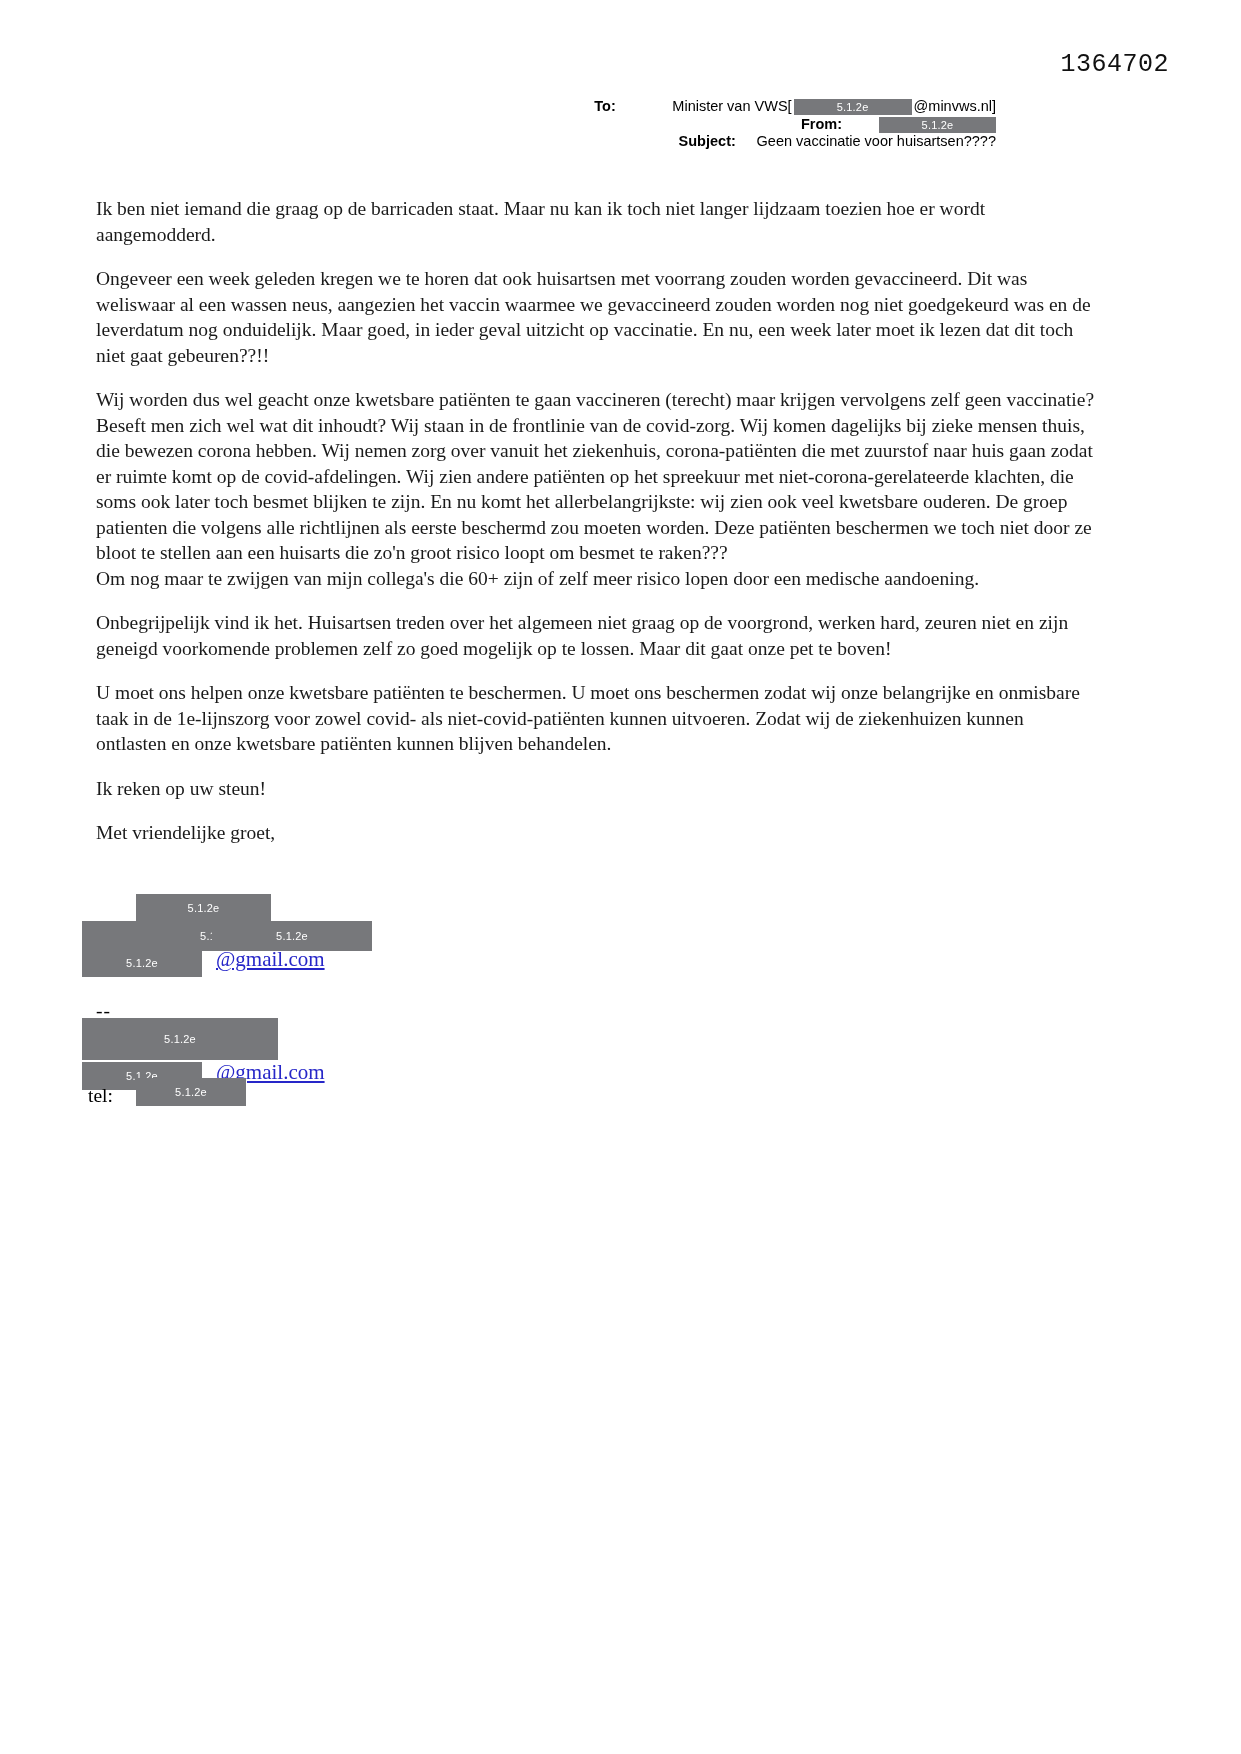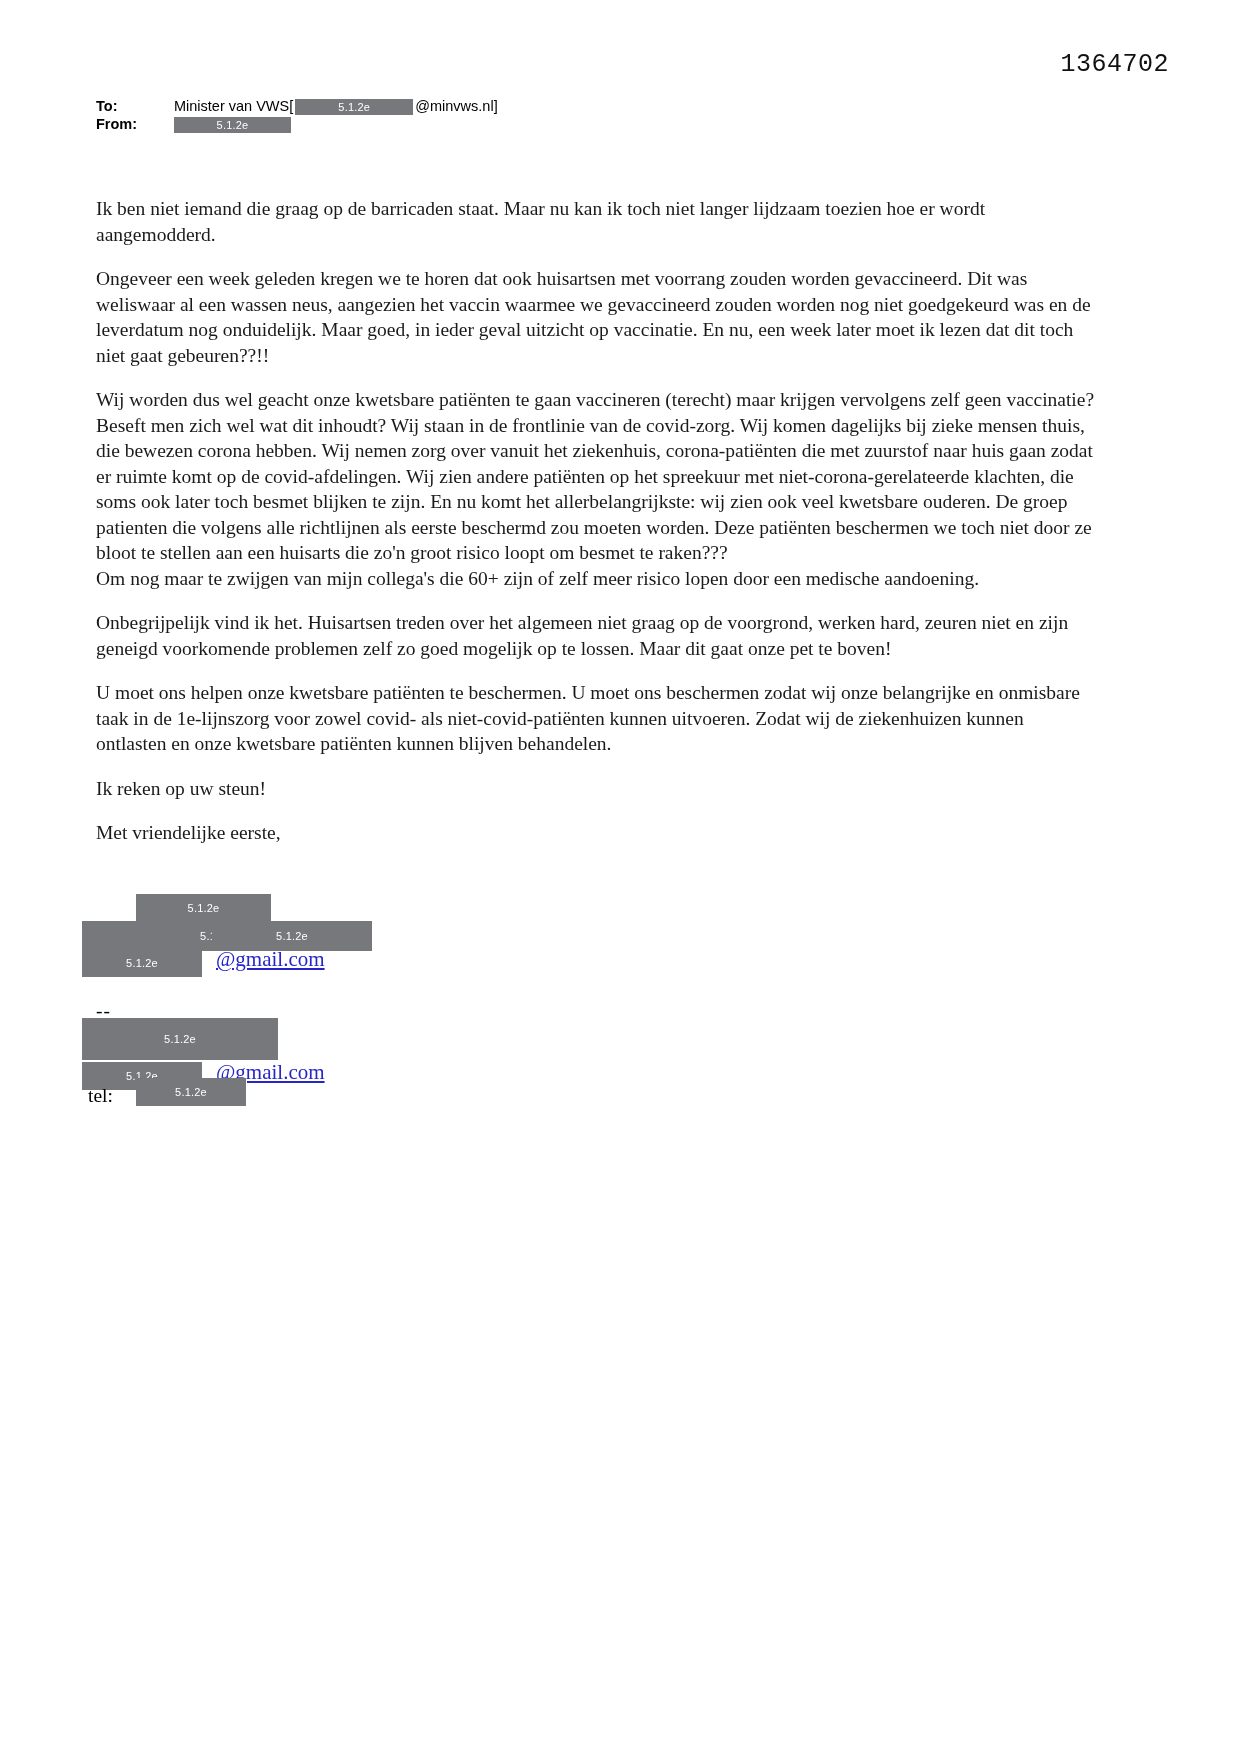--- a/index.html
+++ b/index.html
@@ -38,20 +38,21 @@
     font-family: "Liberation Sans", sans-serif;
     font-size: 14.5px;
     line-height: 17.6px;
     color: #000;
   }
   .hrow {
     display: flex;
     align-items: baseline;
     white-space: nowrap;
     height: 17.6px;
+    justify-content: flex-end;
   }
   .hlabel {
     font-weight: bold;
     width: 78px;
     flex: none;
   }
   .hvalue {
     display: flex;
     align-items: baseline;
   }
@@ -152,33 +153,37 @@
     </div>
 
     <div class="hrow">
       <span class="hlabel">From:</span>
       <span class="hvalue">
         <span class="redact" style="width:117px;height:16px;line-height:16px;">5.1.2e</span>
       </span>
     </div>
 
 
+    <div class="hrow">
+      <span class="hlabel">Subject:</span>
+      <span class="hvalue">Geen vaccinatie voor huisartsen????</span>
+    </div>
 
 
   </div>
 
   <div class="body">
     <p>Ik ben niet iemand die graag op de barricaden staat. Maar nu kan ik toch niet langer lijdzaam toezien hoe er wordt aangemodderd.</p>
     <p>Ongeveer een week geleden kregen we te horen dat ook huisartsen met voorrang zouden worden gevaccineerd. Dit was weliswaar al een wassen neus, aangezien het vaccin waarmee we gevaccineerd zouden worden nog niet goedgekeurd was en de leverdatum nog onduidelijk. Maar goed, in ieder geval uitzicht op vaccinatie. En nu, een week later moet ik lezen dat dit toch niet gaat gebeuren??!!</p>
     <p class="tight">Wij worden dus wel geacht onze kwetsbare patiënten te gaan vaccineren (terecht) maar krijgen vervolgens zelf geen vaccinatie? Beseft men zich wel wat dit inhoudt? Wij staan in de frontlinie van de covid-zorg. Wij komen dagelijks bij zieke mensen thuis, die bewezen corona hebben. Wij nemen zorg over vanuit het ziekenhuis, corona-patiënten die met zuurstof naar huis gaan zodat er ruimte komt op de covid-afdelingen. Wij zien andere patiënten op het spreekuur met niet-corona-gerelateerde klachten, die soms ook later toch besmet blijken te zijn. En nu komt het allerbelangrijkste: wij zien ook veel kwetsbare ouderen. De groep patienten die volgens alle richtlijnen als eerste beschermd zou moeten worden. Deze patiënten beschermen we toch niet door ze bloot te stellen aan een huisarts die zo'n groot risico loopt om besmet te raken???</p>
     <p>Om nog maar te zwijgen van mijn collega's die 60+ zijn of zelf meer risico lopen door een medische aandoening.</p>
     <p>Onbegrijpelijk vind ik het. Huisartsen treden over het algemeen niet graag op de voorgrond, werken hard, zeuren niet en zijn geneigd voorkomende problemen zelf zo goed mogelijk op te lossen. Maar dit gaat onze pet te boven!</p>
     <p>U moet ons helpen onze kwetsbare patiënten te beschermen. U moet ons beschermen zodat wij onze belangrijke en onmisbare taak in de 1e-lijnszorg voor zowel covid- als niet-covid-patiënten kunnen uitvoeren. Zodat wij de ziekenhuizen kunnen ontlasten en onze kwetsbare patiënten kunnen blijven behandelen.</p>
     <p>Ik reken op uw steun!</p>
-    <p>Met vriendelijke eerste,</p>
+    <p>Met vriendelijke groet,</p>
   </div>
 
   <div class="sig sig-1">
     <div class="sig-line">
       <span class="redact abs" style="left:40px;top:1px;width:135px;height:28px;line-height:28px;">5.1.2e</span>
     </div>
     <div class="sig-line">
       <span class="redact abs" style="left:-14px;top:-2px;width:268px;height:30px;line-height:30px;">5.1.2e</span>
       <span class="redact abs" style="left:116px;top:-2px;width:160px;height:30px;line-height:30px;">5.1.2e</span>
     </div>

